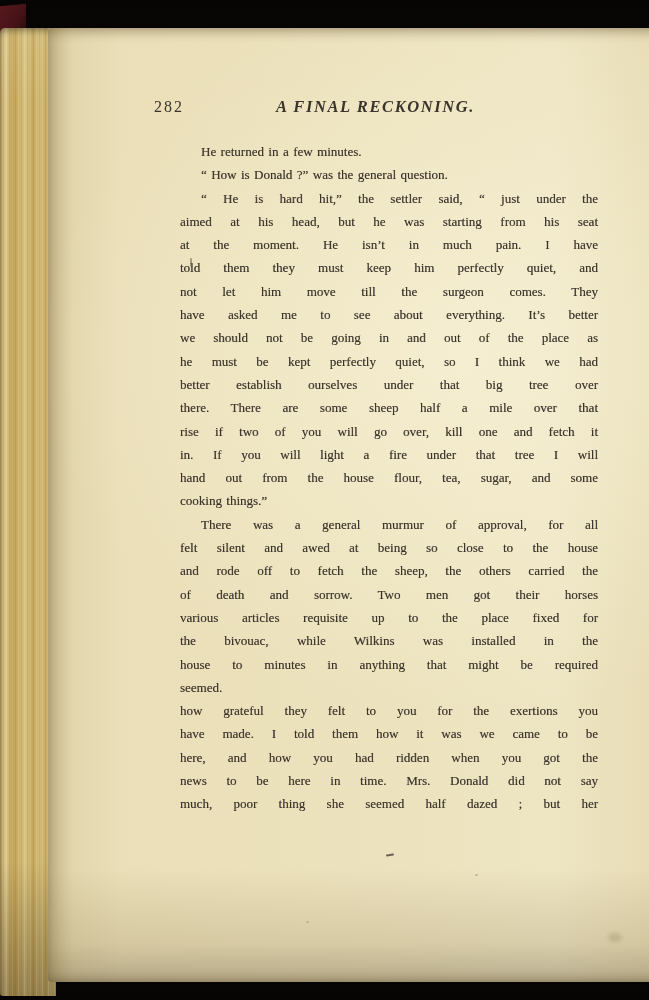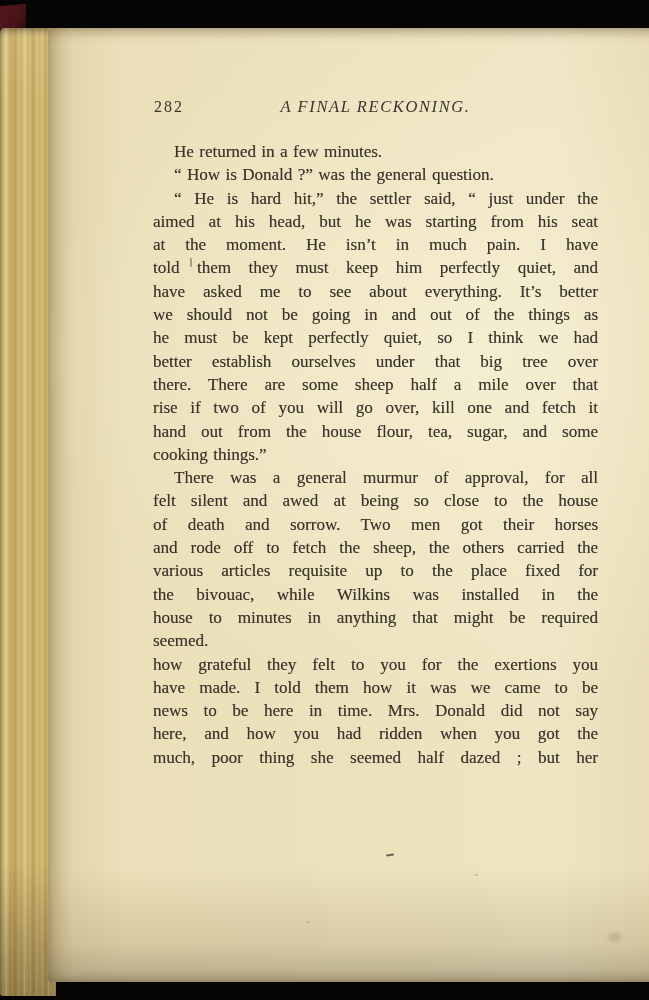--- a/index.html
+++ b/index.html
@@ -54,31 +54,32 @@
   
   .text-col { position: absolute; left: 105px; top: 0; width: 445px; height: 100%; }
 
   .running-header { position: absolute; top: 70px; left: 0; width: 100%; height: 22px; }
   .page-number {
     position: absolute; left: 1px; top: 0;
     font-size: 16px; letter-spacing: 2px; color: #3a342b;
   }
   .running-title {
     position: absolute; left: 0; top: -1px; width: 100%; text-align: center;
-    font-style: italic; font-weight: normal; font-size: 16.5px; letter-spacing: 1.6px;
+    font-style: italic; font-weight: bold; font-size: 16.5px; letter-spacing: 1.6px;
     color: #3a342b;
   }
 
   .text-block { position: absolute; top: 112px; left: 0; width: 100%; color: #39332a; }
   .para { margin: 0; }
   .line {
-    font-size: 17px; line-height: 23.3px; height: 23.3px;
+    font-size: 13px; line-height: 23.3px; height: 23.3px;
     text-align: justify; text-align-last: justify;
     word-spacing: 1.2px;
     text-shadow: 0.3px 0.3px 0.5px rgba(58,51,42,0.45);
+    margin-left: 27px;
   }
   .line.first { text-indent: 21px; }
   .line.endline { text-align-last: left; }
 
   
   .artifact { position: absolute; background: #6c6252; border-radius: 1px; }
   .artifact.dash { left: 338px; top: 826px; width: 8px; height: 2px; transform: rotate(-8deg); }
   .artifact.tick { left: 142px; top: 230px; width: 2px; height: 9px; opacity: 0.55; }
   .artifact.speck1 { left: 427px; top: 846px; width: 3px; height: 2px; opacity: 0.35; border-radius: 50%; }
   .artifact.speck2 { left: 560px; top: 905px; width: 14px; height: 9px; opacity: 0.18; border-radius: 50%;
@@ -105,44 +106,46 @@
             <div class="line first endline">He returned in a few minutes.</div>
           </div>
           <div class="para">
             <div class="line first endline">“ How is Donald ?” was the general question.</div>
           </div>
           <div class="para">
             <div class="line first">“ He is hard hit,” the settler said, “ just under the</div>
             <div class="line">aimed at his head, but he was starting from his seat</div>
             <div class="line">at the moment. He isn’t in much pain. I have</div>
             <div class="line">told them they must keep him perfectly quiet, and</div>
+            <div class="line">not let him move till the surgeon comes. They</div>
             <div class="line">have asked me to see about everything. It’s better</div>
-            <div class="line">we should not be going in and out of the things as</div>
+            <div class="line">we should not be going in and out of the place as</div>
             <div class="line">he must be kept perfectly quiet, so I think we had</div>
             <div class="line">better establish ourselves under that big tree over</div>
             <div class="line">there. There are some sheep half a mile over that</div>
             <div class="line">rise if two of you will go over, kill one and fetch it</div>
+            <div class="line">in. If you will light a fire under that tree I will</div>
             <div class="line">hand out from the house flour, tea, sugar, and some</div>
             <div class="line endline">cooking things.”</div>
           </div>
           <div class="para">
             <div class="line first">There was a general murmur of approval, for all</div>
             <div class="line">felt silent and awed at being so close to the house</div>
+            <div class="line">and rode off to fetch the sheep, the others carried the</div>
             <div class="line">of death and sorrow. Two men got their horses</div>
-            <div class="line">and rode off to fetch the sheep, the others carried the</div>
             <div class="line">various articles requisite up to the place fixed for</div>
             <div class="line">the bivouac, while Wilkins was installed in the</div>
             <div class="line">house to minutes in anything that might be required</div>
             <div class="line endline">seemed.</div>
           </div>
           <div class="para">
             <div class="line">how grateful they felt to you for the exertions you</div>
             <div class="line">have made. I told them how it was we came to be</div>
+            <div class="line">here, and how you had ridden when you got the</div>
             <div class="line">news to be here in time. Mrs. Donald did not say</div>
-            <div class="line">here, and how you had ridden when you got the</div>
             <div class="line">much, poor thing she seemed half dazed ; but her</div>
           </div>
         </div>
     </div>
 
     <div class="artifact dash"></div>
     <div class="artifact tick"></div>
     <div class="artifact speck1"></div>
     <div class="artifact speck2"></div>
     <div class="artifact speck3"></div>

